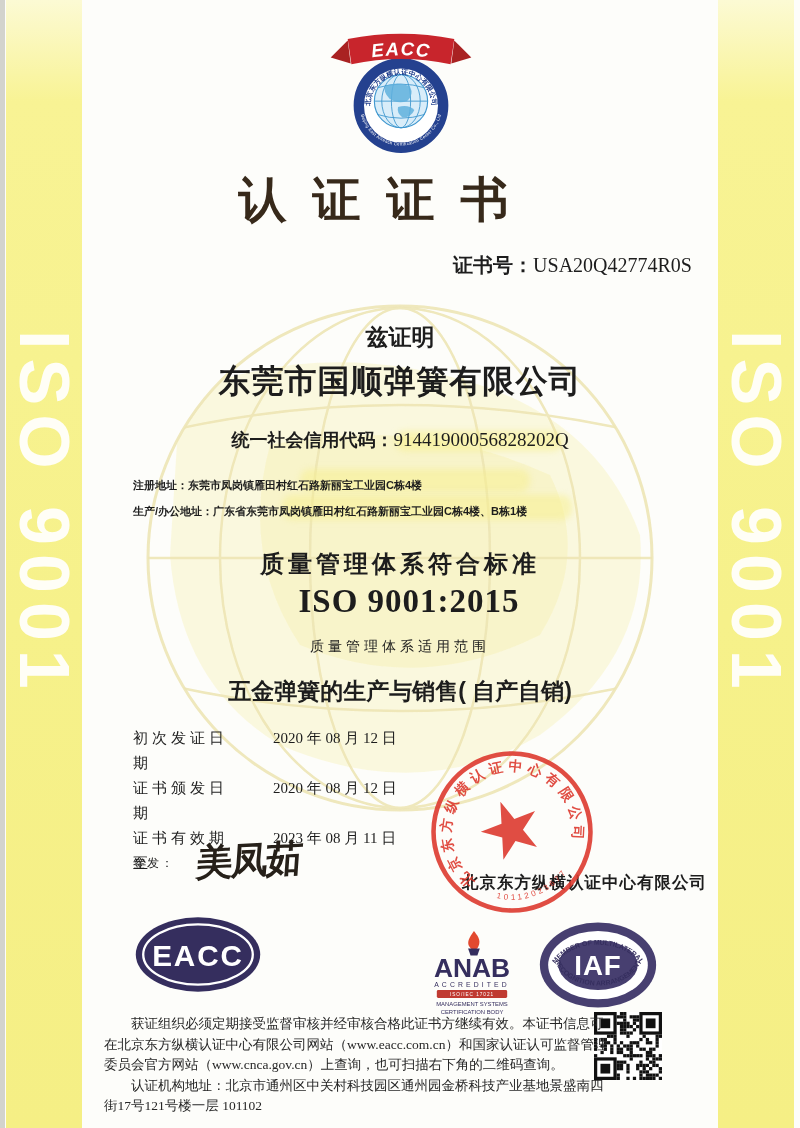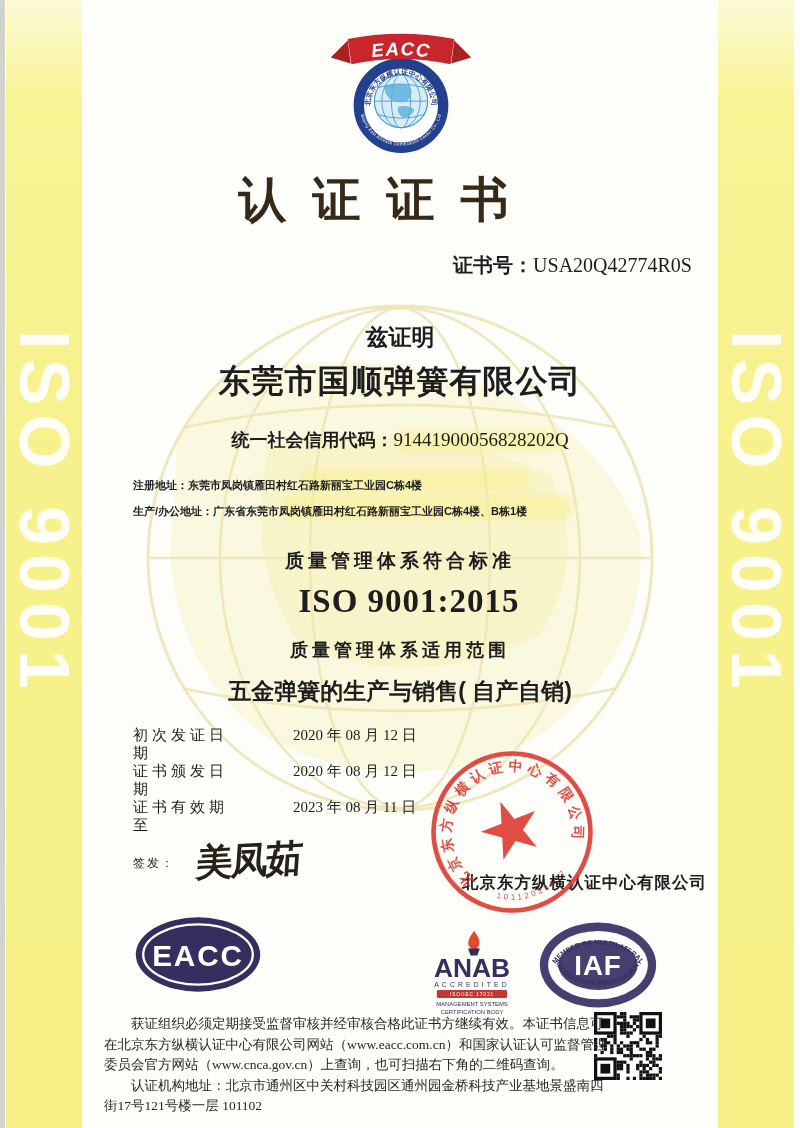--- a/index.html
+++ b/index.html
@@ -27,27 +27,27 @@
   .certno .lbl { font-weight:bold; }
   .line-center { left:0; width:800px; text-align:center; }
   .intro { top:322px; font-size:23px; font-weight:600; }
   .company { top:360px; font-size:32px; font-weight:800; letter-spacing:1px; }
   .credit { top:428px; font-size:18px; }
   .credit .lbl { font-weight:bold;margin-top:33px; }
   .credit .val { font-family:"Liberation Serif","DejaVu Serif",serif; font-size:19px; }
   .addr { left:133px; top:472px; font-size:11px; line-height:26px; width:580px; }
   .addr .lbl { font-weight:bold; }
   .addr .val { font-weight:600; }
-  .h-conform { top:548px; font-size:19px; font-weight:bold; letter-spacing:4px; }
+  .h-conform { top:548px; font-size:24px; font-weight:bold; letter-spacing:4px; }
   .iso-std { top:583px; font-size:33px; font-family:"Liberation Serif","DejaVu Serif",serif;
     font-weight:600; letter-spacing:1px;margin-left:9px; }
-  .h-scope { top:638px; font-size:18px; font-weight:bold; letter-spacing:4px; }
+  .h-scope { top:638px; font-size:14px; font-weight:normal; letter-spacing:4px; }
   .scope { top:676px; font-size:23px; font-weight:800; }
   .dates { left:133px; top:726px; font-family:"Liberation Serif","DejaVu Serif",serif; font-size:15px; }
-  .dates .row { display:flex; line-height:18px;gap:20px; }
+  .dates .row { display:flex; line-height:25px; }
   .dates .dl { letter-spacing:4px; width:108px; }
   .dates .dv { margin-left:32px; }
   .sig-label { left:133px; top:855px; font-size:12px; letter-spacing:2px; }
   .sig-name { left:196px; top:836px; font-size:37px; font-weight:800;
     font-family:"Liberation Serif","DejaVu Serif",serif; color:#262019;
     transform:rotate(-3deg) skewX(-7deg); letter-spacing:-2px; }
   .seal { left:426px; top:746px; width:172px; height:172px; transform:rotate(-21deg); z-index:4; }
   .issuer { left:462px; top:872px; font-size:16.5px; font-weight:600;
     font-family:"Liberation Serif","DejaVu Serif",serif; letter-spacing:1px; }
   .logo-eacc2 { left:133px; top:915px; width:130px; height:79px; }

